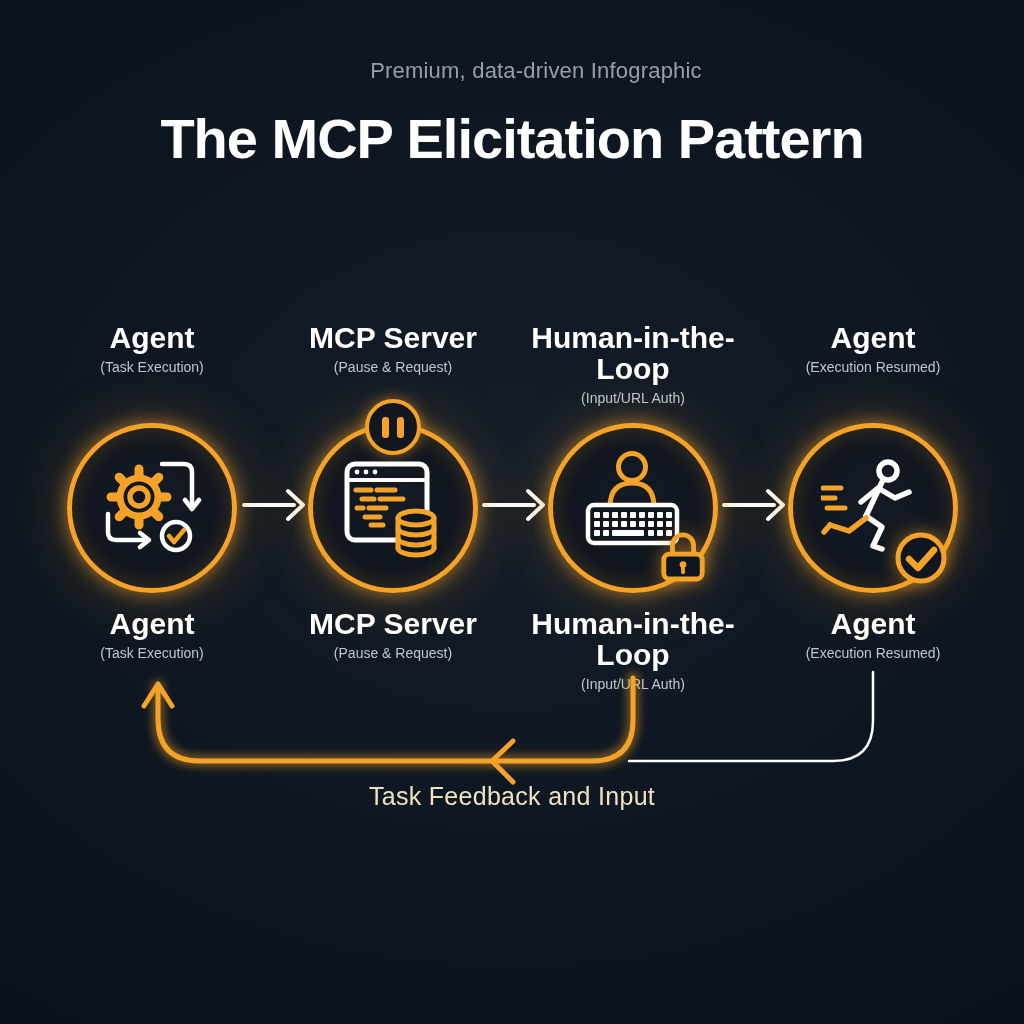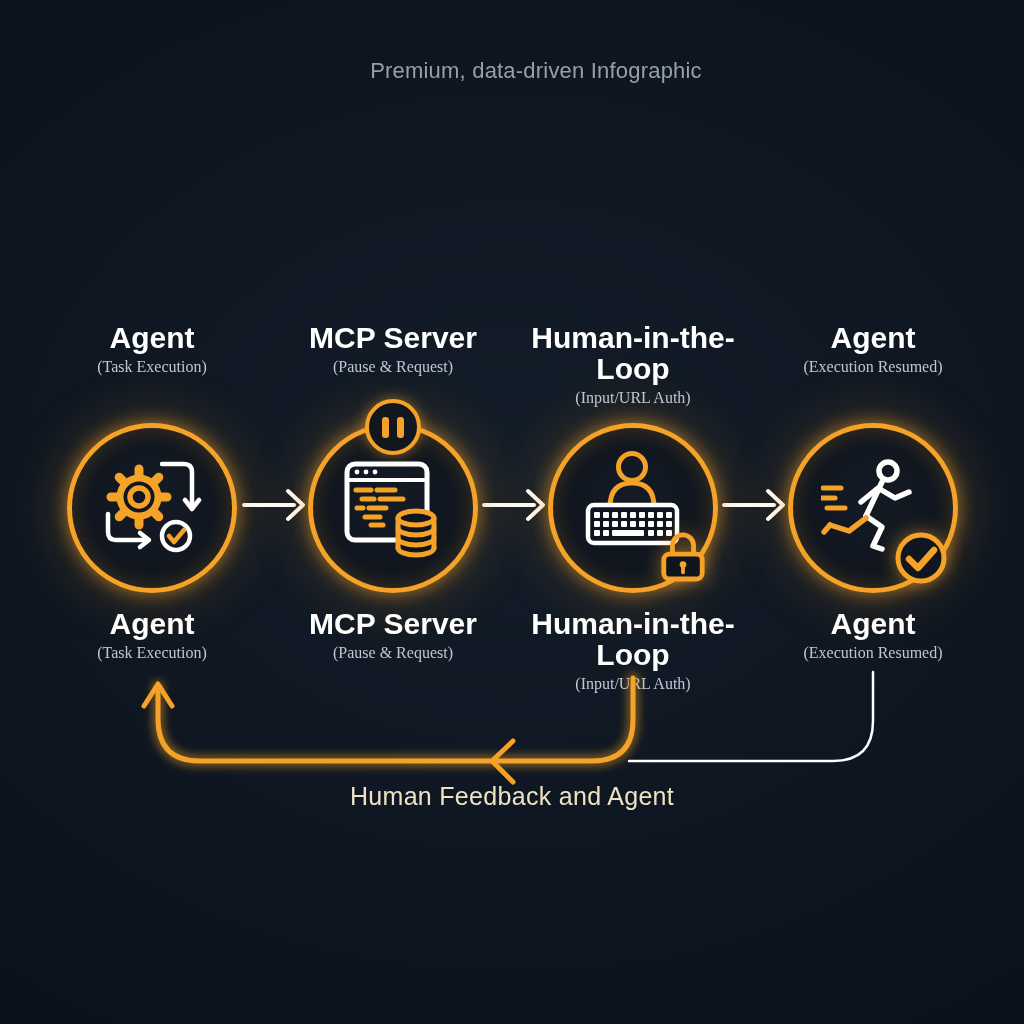--- a/index.html
+++ b/index.html
@@ -12,21 +12,21 @@
   .subtitle{
     position:absolute;top:58px;left:0;width:100%;text-align:center;
     font-size:22px;letter-spacing:.2px;color:var(--subtitle,#96a0ab);padding-left:24px;
   }
   .title{
     position:absolute;top:106px;left:0;width:100%;text-align:center;margin:0;
     font-size:56px;font-weight:700;letter-spacing:-1px;color:#fff;
   }
   .label-group{position:absolute;width:260px;text-align:center;}
   .node-label{font-size:30px;font-weight:700;color:#fff;line-height:31px;}
-  .node-sublabel{font-size:16px;color:var(--sublabel,#bfc8d2);line-height:28px;font-family:Liberation Serif, serif;}
+  .node-sublabel{font-size:14px;color:var(--sublabel,#bfc8d2);line-height:28px;}
   .node-circle{
     position:absolute;top:423px;width:170px;height:170px;box-sizing:border-box;
     border:5px solid var(--accent,#f5a228);border-radius:50%;
     display:flex;align-items:center;justify-content:center;z-index:2;
     background:radial-gradient(circle at 50% 45%, #151b24 0%, #0f151e 72%);
     box-shadow:0 0 16px 2px rgba(245,162,40,.50),0 0 52px 12px rgba(245,162,40,.18),
                inset 0 0 22px rgba(245,162,40,.22);
   }
   .overlay{position:absolute;left:0;top:0;z-index:1;pointer-events:none;}
   .sO{stroke:var(--accent,#f5a228);fill:none;stroke-linecap:round;stroke-linejoin:round;}
@@ -46,20 +46,21 @@
     position:absolute;top:782px;left:0;width:100%;text-align:center;
     font-size:25px;color:var(--caption,#efe2c2);letter-spacing:.3px;z-index:2;
   }
 </style>
 </head>
 <body>
 
 <div class="canvas">
 
   <div class="subtitle">Premium, data-driven Infographic</div>
+  <h1 class="title">The MCP Elicitation Pattern</h1>
 
   <div class="label-group" style="left:22px;top:322px">
     <div class="node-label">Agent</div>
     <div class="node-sublabel">(Task Execution)</div>
   </div>
   <div class="label-group" style="left:263px;top:322px">
     <div class="node-label">MCP Server</div>
     <div class="node-sublabel">(Pause &amp; Request)</div>
   </div>
   <div class="label-group" style="left:503px;top:322px">
@@ -237,15 +238,15 @@
   </div>
   <div class="label-group" style="left:503px;top:608px">
     <div class="node-label">Human-in-the-Loop</div>
     <div class="node-sublabel">(Input/URL Auth)</div>
   </div>
   <div class="label-group" style="left:743px;top:608px">
     <div class="node-label">Agent</div>
     <div class="node-sublabel">(Execution Resumed)</div>
   </div>
 
-  <div class="caption">Human Feedback and Agent</div>
+  <div class="caption">Task Feedback and Input</div>
 
 </div>
 
 </body></html>

